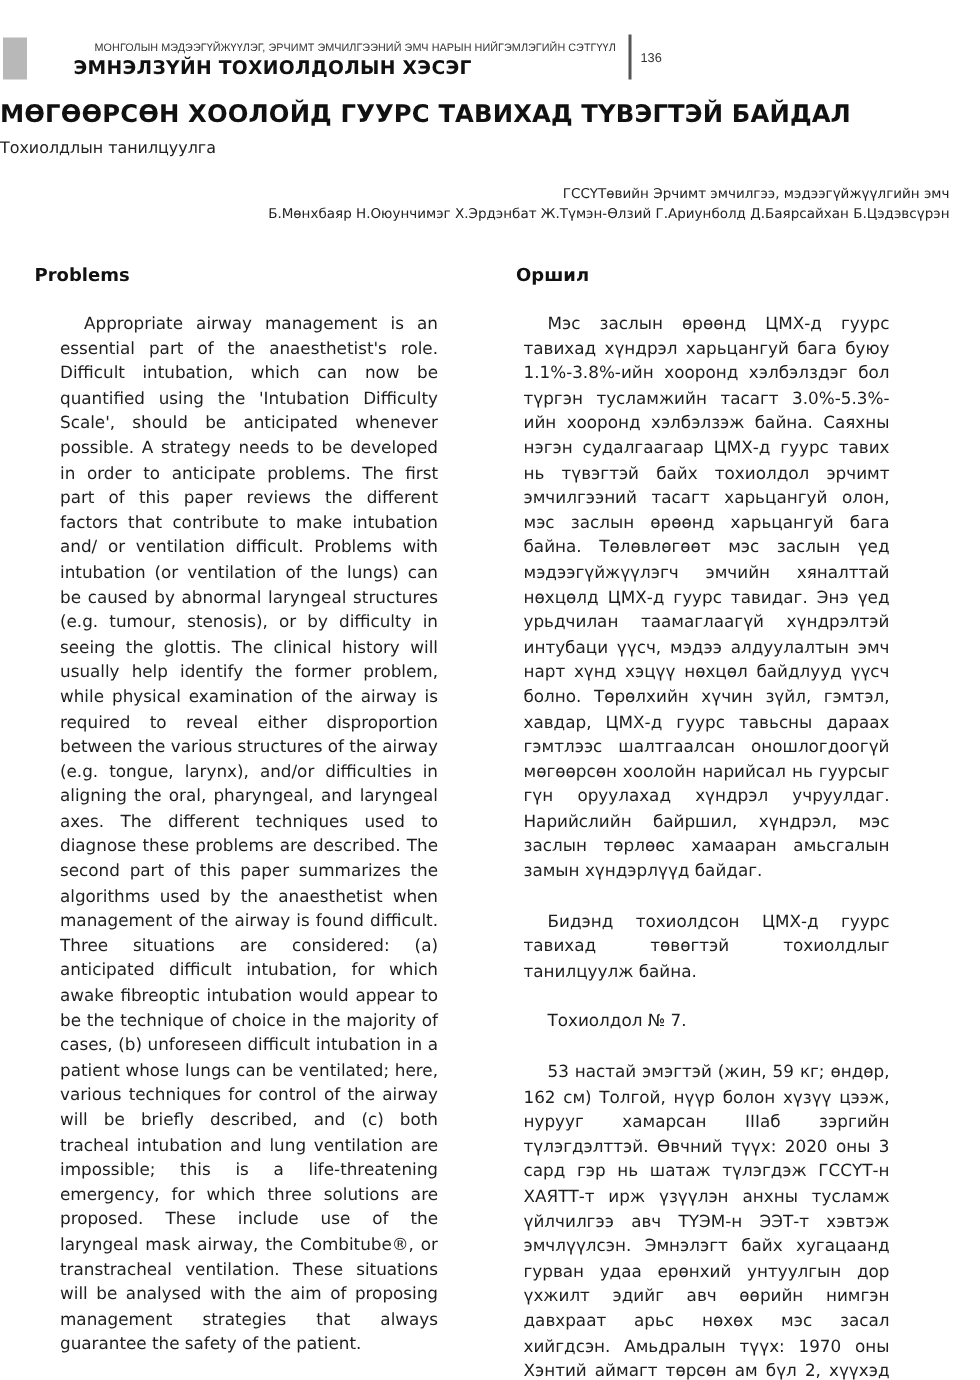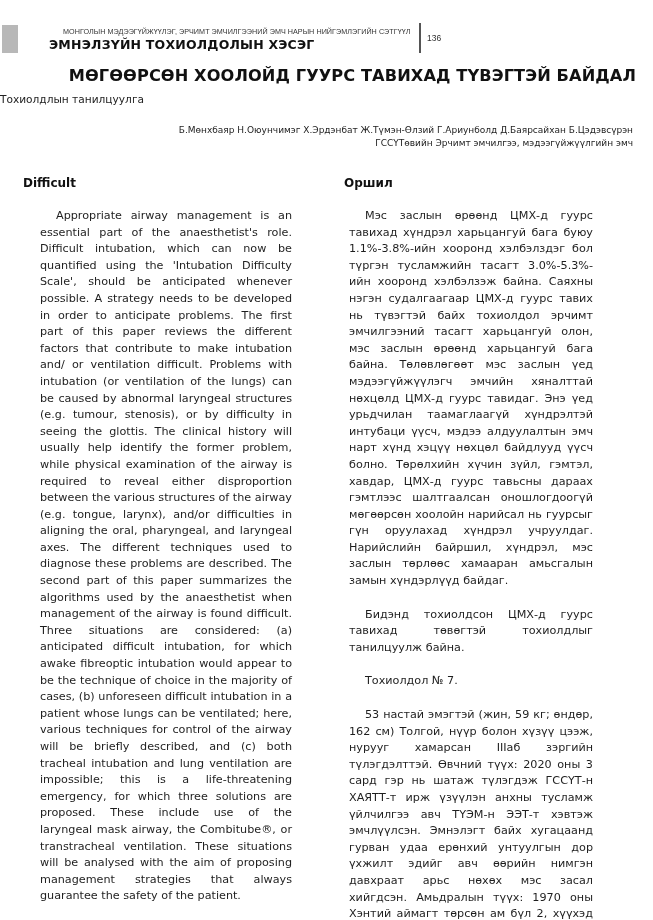--- a/index.html
+++ b/index.html
@@ -23,23 +23,23 @@
       font-family: "DejaVu Sans", sans-serif; letter-spacing: 0.2px; margin-left: 26px;
     }
     .hdr-divider {
       position: absolute; left: 419px; top: 23px; width: 1.5px; height: 30px; background: #555;
     }
     .hdr-page {
       position: absolute; left: 427px; top: 33px; font-size: 8.5px; color: #333;
       font-family: "Liberation Sans", sans-serif;
     }
     .title {
-      position: absolute; left: 0; width: 596px; top: 66px; text-align: right;
+      position: absolute; left: 0; width: 596px; top: 66px; text-align: left;
       font-size: 16.2px; font-weight: bold; color: #111; white-space: nowrap;
-      font-family: "DejaVu Sans", sans-serif; letter-spacing: 0.1px; padding-left: 40px;
+      font-family: "DejaVu Sans", sans-serif; letter-spacing: 0.1px;
     }
     .subtitle {
       position: absolute; left: 0; width: 653px; top: 93px; text-align: left;
       font-size: 10.6px; color: #222; font-family: "DejaVu Sans", sans-serif;
     }
     .authors {
       position: absolute; right: 20px; top: 124px; text-align: right;
       font-size: 9px; color: #222; line-height: 13px; white-space: nowrap;
       font-family: "DejaVu Sans", sans-serif;
     }
@@ -63,26 +63,26 @@
 
 <div class="hdr-square"></div>
 <div class="hdr-journal">МОНГОЛЫН МЭДЭЭГҮЙЖҮҮЛЭГ, ЭРЧИМТ ЭМЧИЛГЭЭНИЙ ЭМЧ НАРЫН НИЙГЭМЛЭГИЙН СЭТГҮҮЛ</div>
 <div class="hdr-section">ЭМНЭЛЗҮЙН ТОХИОЛДОЛЫН ХЭСЭГ</div>
 <div class="hdr-divider"></div>
 <div class="hdr-page">136</div>
 
 <div class="title">МӨГӨӨРСӨН ХООЛОЙД ГУУРС ТАВИХАД ТҮВЭГТЭЙ БАЙДАЛ</div>
 <div class="subtitle">Тохиолдлын танилцуулга</div>
 <div class="authors">
+  <div>ГССҮТөвийн  Эрчимт эмчилгээ, мэдээгүйжүүлгийн эмч</div>
   <div>Б.Мөнхбаяр Н.Оюунчимэг Х.Эрдэнбат Ж.Түмэн-Өлзий Г.Ариунболд Д.Баярсайхан Б.Цэдэвсүрэн</div>
-  <div>ГССҮТөвийн  Эрчимт эмчилгээ, мэдээгүйжүүлгийн эмч</div>
 </div>
 
 <div class="col col-left">
-  <h3>Difficult</h3>
+  <h3>Problems</h3>
   <p>Appropriate airway management is an essential part of the anaesthetist's role. Difficult intubation, which can now be quantified using the 'Intubation Difficulty Scale', should be anticipated whenever possible. A strategy needs to be developed in order to anticipate problems. The first part of this paper reviews the different factors that contribute to make intubation and/ or ventilation difficult. Problems with intubation (or ventilation of the lungs) can be caused by abnormal laryngeal structures (e.g. tumour, stenosis), or by difficulty in seeing the glottis. The clinical history will usually help identify the former problem, while physical examination of the airway is required to reveal either disproportion between the various structures of the airway (e.g. tongue, larynx), and/or difficulties in aligning the oral, pharyngeal, and laryngeal axes. The different techniques used to diagnose these problems are described. The second part of this paper summarizes the algorithms used by the anaesthetist when management of the airway is found difficult. Three situations are considered: (a) anticipated difficult intubation, for which awake fibreoptic intubation would appear to be the technique of choice in the majority of cases, (b) unforeseen difficult intubation in a patient whose lungs can be ventilated; here, various techniques for control of the airway will be briefly described, and (c) both tracheal intubation and lung ventilation are impossible; this is a life-threatening emergency, for which three solutions are proposed. These include use of the laryngeal mask airway, the Combitube®, or transtracheal ventilation. These situations will be analysed with the aim of proposing management strategies that always guarantee the safety of the patient.</p>
 </div>
 
 <div class="col col-right">
   <h3>Оршил</h3>
   <p>Мэс заслын өрөөнд ЦМХ-д гуурс тавихад хүндрэл харьцангуй бага буюу 1.1%-3.8%-ийн хооронд хэлбэлздэг бол түргэн тусламжийн тасагт 3.0%-5.3%-ийн хооронд хэлбэлзэж байна. Саяхны нэгэн судалгаагаар ЦМХ-д гуурс тавих нь түвэгтэй байх тохиолдол эрчимт эмчилгээний тасагт харьцангуй олон, мэс заслын өрөөнд харьцангуй бага байна. Төлөвлөгөөт мэс заслын үед мэдээгүйжүүлэгч эмчийн хяналттай нөхцөлд ЦМХ-д гуурс тавидаг. Энэ үед урьдчилан таамаглаагүй хүндрэлтэй интубаци үүсч, мэдээ алдуулалтын эмч нарт хүнд хэцүү нөхцөл байдлууд үүсч болно. Төрөлхийн хүчин зүйл, гэмтэл, хавдар, ЦМХ-д гуурс тавьсны дараах гэмтлээс шалтгаалсан оношлогдоогүй мөгөөрсөн хоолойн нарийсал нь гуурсыг гүн оруулахад хүндрэл учруулдаг. Нарийслийн байршил, хүндрэл, мэс заслын төрлөөс хамааран амьсгалын замын хүндэрлүүд байдаг.</p>
   <p>Бидэнд тохиолдсон ЦМХ-д гуурс тавихад төвөгтэй  тохиолдлыг танилцуулж байна.</p>
   <p>Тохиолдол № 7.</p>
   <p class="case">53 настай эмэгтэй (жин, 59 кг; өндөр, 162 см) Толгой, нүүр болон хүзүү цээж, нурууг хамарсан IIIаб зэргийн түлэгдэлттэй. Өвчний түүх: 2020 оны 3 сард гэр нь шатаж түлэгдэж ГССҮТ-н ХАЯТТ-т ирж үзүүлэн анхны тусламж үйлчилгээ авч ТҮЭМ-н ЭЭТ-т хэвтэж эмчлүүлсэн. Эмнэлэгт байх хугацаанд гурван удаа ерөнхий унтуулгын дор үхжилт эдийг авч өөрийн нимгэн давхраат арьс нөхөх мэс засал хийгдсэн. Амьдралын түүх: 1970 оны Хэнтий аймагт төрсөн ам бүл 2, хүүхэд байх үеийн өсөлт бойжилт хэвийн, товлолт вакцинд цаг тухайд хамрагдаж байсан, 3 настайд түлэгдэж гэмтэн цээж эрүүг хамарсан татагдсан эмгэг сорвитойгоос болж эрүүний дутуу хөгжил үүссэн мөн хүзүүний хөдөлгөөн муутай. Архи, тамхи хэрэглэдэггүй.</p>
 </div>

